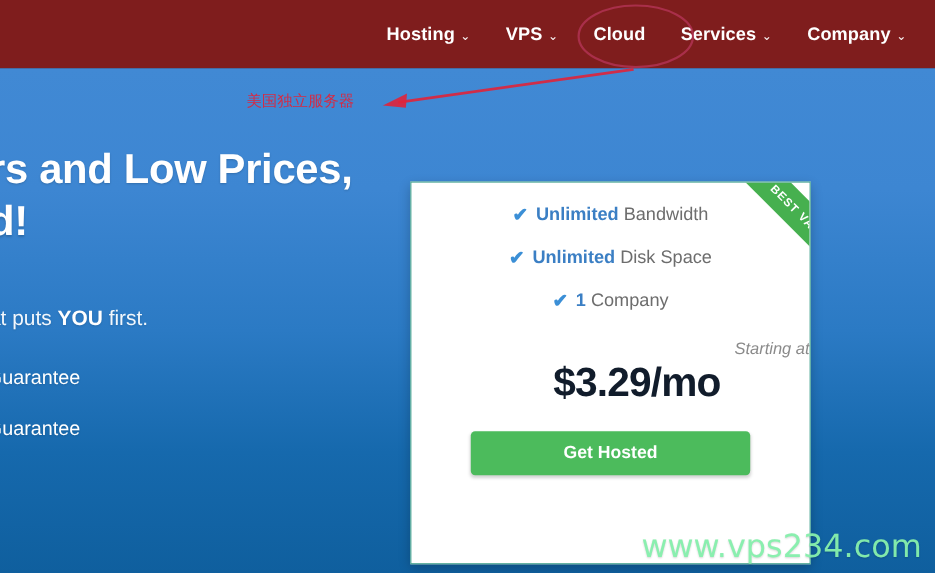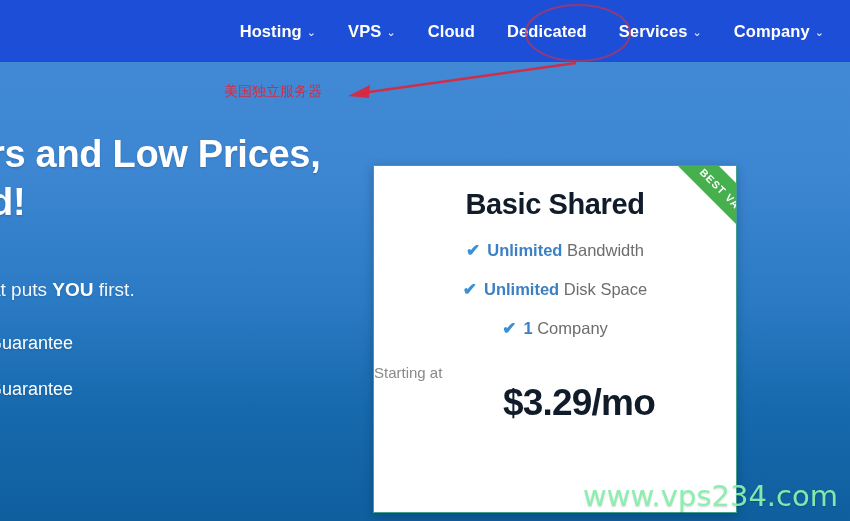--- a/index.html
+++ b/index.html
@@ -6,21 +6,21 @@
   html, body { width:850px; height:521px; overflow:hidden; }
   body {
     font-family: "Liberation Sans", sans-serif;
     background:#0f5f9e;
     position:relative;
   }
 
   
   #nav-bar {
     position:absolute; top:0; left:0; width:850px; height:62px;
-    background:#1d4ed8;
+    background:#7f1d1d;
     z-index:5;
   }
   #nav-menu {
     position:absolute; right:10px; top:0; height:62px;
     display:flex; align-items:center; gap:0px;
   }
   .nav-item {
     display:flex; align-items:center; gap:5px;
     color:#ffffff;
     font-size:16.5px; font-weight:bold;
@@ -99,24 +99,25 @@
   .check-icon {
     color:#3b8fd6;
     font-size:17px; font-weight:bold;
     line-height:1;
     position:relative; top:0px;
   }
   .feat-strong { color:#3b7fc4; font-weight:bold; }
   .feat-rest   { color:#6d6d6d; }
 
   #starting-at {
-    text-align:left;
+    text-align:right;
     color:#8a8a8a;
     font-size:15px;
     margin-top:26px;
+    font-style:italic;
   }
   #price {
     text-align:center;
     color:#111c2b;
     font-size:37px; font-weight:bold;
     letter-spacing:-0.8px;
     margin-top:1px;
     padding-left:48px;
   }
   #get-hosted-button {
@@ -193,23 +194,20 @@
 
     <div class="nav-item">
       <span>VPS</span>
       <span class="caret">⌄</span>
     </div>
 
     <div class="nav-item">
       <span>Cloud</span>
     </div>
 
-    <div class="nav-item">
-      <span>Dedicated</span>
-    </div>
 
     <div class="nav-item">
       <span>Services</span>
       <span class="caret">⌄</span>
     </div>
 
     <div class="nav-item">
       <span>Company</span>
       <span class="caret">⌄</span>
     </div>
@@ -230,40 +228,40 @@
     <div class="hero-bullet" id="hero-bullet-0">Guarantee</div>
     <div class="hero-bullet" id="hero-bullet-1">Guarantee</div>
   </div>
 
   <article id="pricing-card">
 
     <div id="best-value-ribbon">
       <div class="band">BEST VALUE</div>
     </div>
 
-    <h2 id="card-title">Basic Shared</h2>
 
     <div class="feature-row">
       <span class="check-icon">✔</span>
       <span><span class="feat-strong">Unlimited</span><span class="feat-rest"> Bandwidth</span></span>
     </div>
 
     <div class="feature-row">
       <span class="check-icon">✔</span>
       <span><span class="feat-strong">Unlimited</span><span class="feat-rest"> Disk Space</span></span>
     </div>
 
     <div class="feature-row">
       <span class="check-icon">✔</span>
       <span><span class="feat-strong">1</span><span class="feat-rest"> Company</span></span>
     </div>
 
     <div id="starting-at">Starting at</div>
     <div id="price">$3.29/mo</div>
 
+    <button id="get-hosted-button">Get Hosted</button>
 
   </article>
 </section>
 
 <div id="annotation-layer">
   <svg width="850" height="521">
 
     <ellipse cx="578" cy="33" rx="52" ry="28" fill="none" stroke="#b7365a" stroke-width="2" opacity="0.75"></ellipse>
 
     <line x1="576" y1="63" x2="362" y2="93" stroke="#e0243a" stroke-width="2.6" opacity="0.9"></line>

